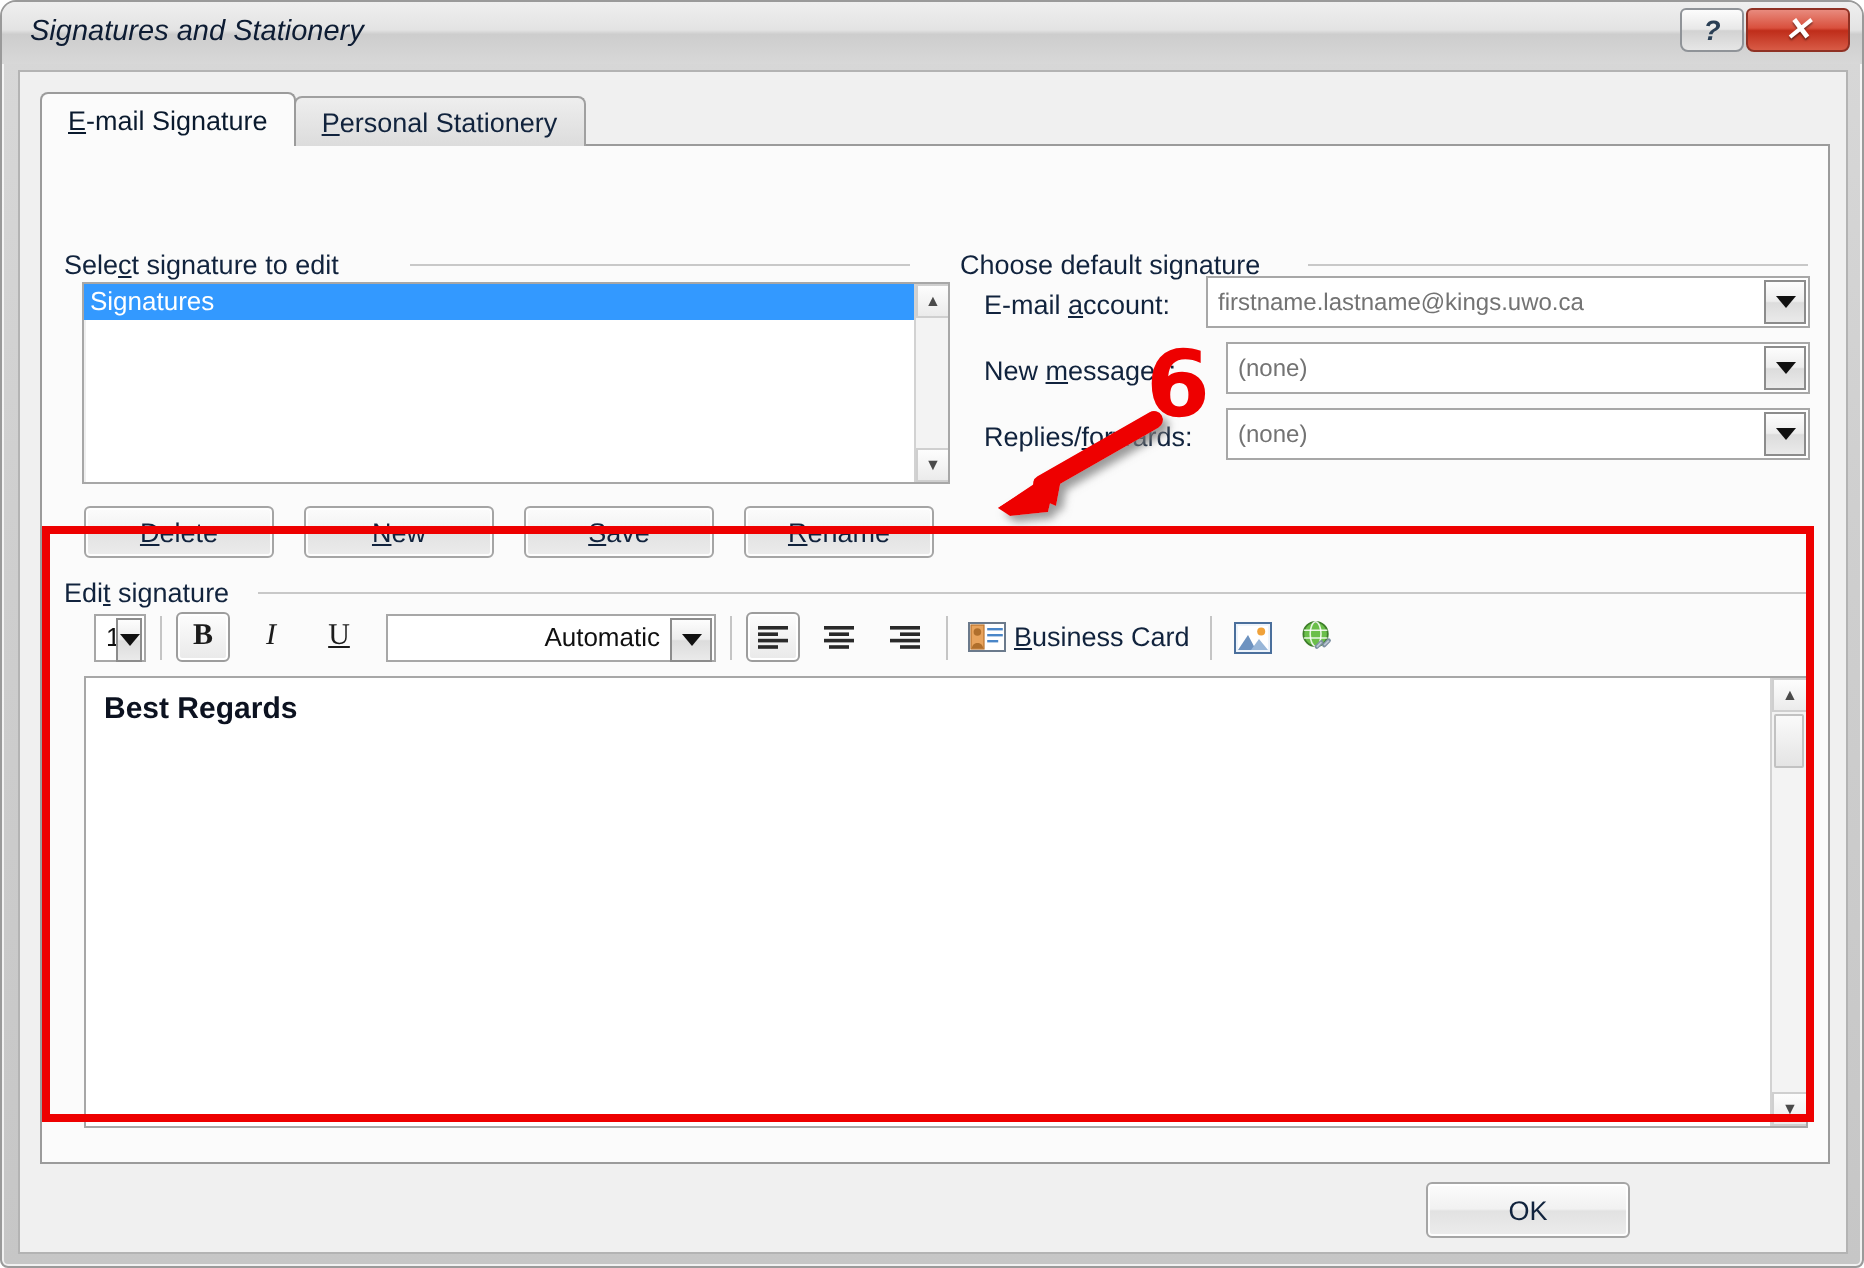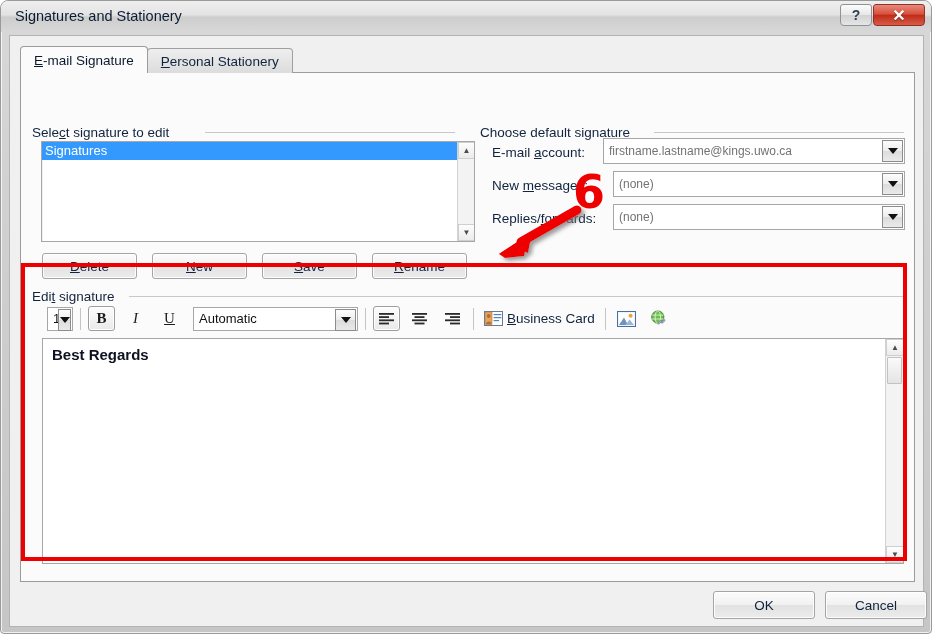--- a/index.html
+++ b/index.html
@@ -21,20 +21,21 @@
     border-radius: 8px 8px 4px 4px;
     box-shadow: inset 0 0 0 1px rgba(255,255,255,0.75);
   }
 
   .titlebar {
     position: absolute;
     left: 0; top: 0;
     width: 930px; height: 31px;
     background: linear-gradient(to bottom, #efefef 0%, #e3e3e3 45%, #cdcdcd 52%, #d8d8d8 100%);
     border-radius: 7px 7px 0 0;
+    font-style: italic;
   }
   .title-text {
     position: absolute;
     left: 14px; top: 7px;
     font-size: 14.5px;
     color: #0d1c33;
     white-space: nowrap;
   }
 
   .titlebtns {
@@ -393,21 +394,21 @@
           <span>B</span>
         </div>
         <div class="ibtn serif" style="font-style:italic; margin-left:7px;">
           <span>I</span>
         </div>
         <div class="ibtn serif" style="text-decoration:underline; margin-left:7px;">
           <span>U</span>
         </div>
 
         <div class="tbox" style="width:165px; margin-left:10px;">
-          <div class="tv" style="flex:1; text-align:left;">Automatic</div>
+          <div class="tv" style="flex:1; text-align:right;">Automatic</div>
           <div class="ddbtn" style="height:22px;">
             <span class="tri-down"></span>
           </div>
         </div>
 
         <div class="tsep"></div>
 
         <div class="ibtn pressed">
           <svg width="17" height="14" viewBox="0 0 17 14">
             <g fill="#2a2a2a">
@@ -491,23 +492,20 @@
           <div class="thumb" style="top:18px; height:27px;"></div>
           <div class="sbtn down" style="width:18px;">▼</div>
         </div>
       </div>
 
     </div>
 
     <div class="btn" style="left:703px; top:555px; width:102px; height:28px;">
       <span>OK</span>
     </div>
-    <div class="btn" style="left:815px; top:555px; width:102px; height:28px;">
-      <span>Cancel</span>
-    </div>
 
   </div>
 
   <div class="redbox" style="left:20px; top:262px; width:886px; height:298px;"></div>
 
   <div class="annot-num" style="left:572px; top:168px;">6</div>
 
   <svg class="annot-arrow" style="left:480px; top:200px;" width="140" height="70" viewBox="0 0 140 70">
     <defs>
       <filter id="ashadow" x="-40%" y="-40%" width="200%" height="200%">

